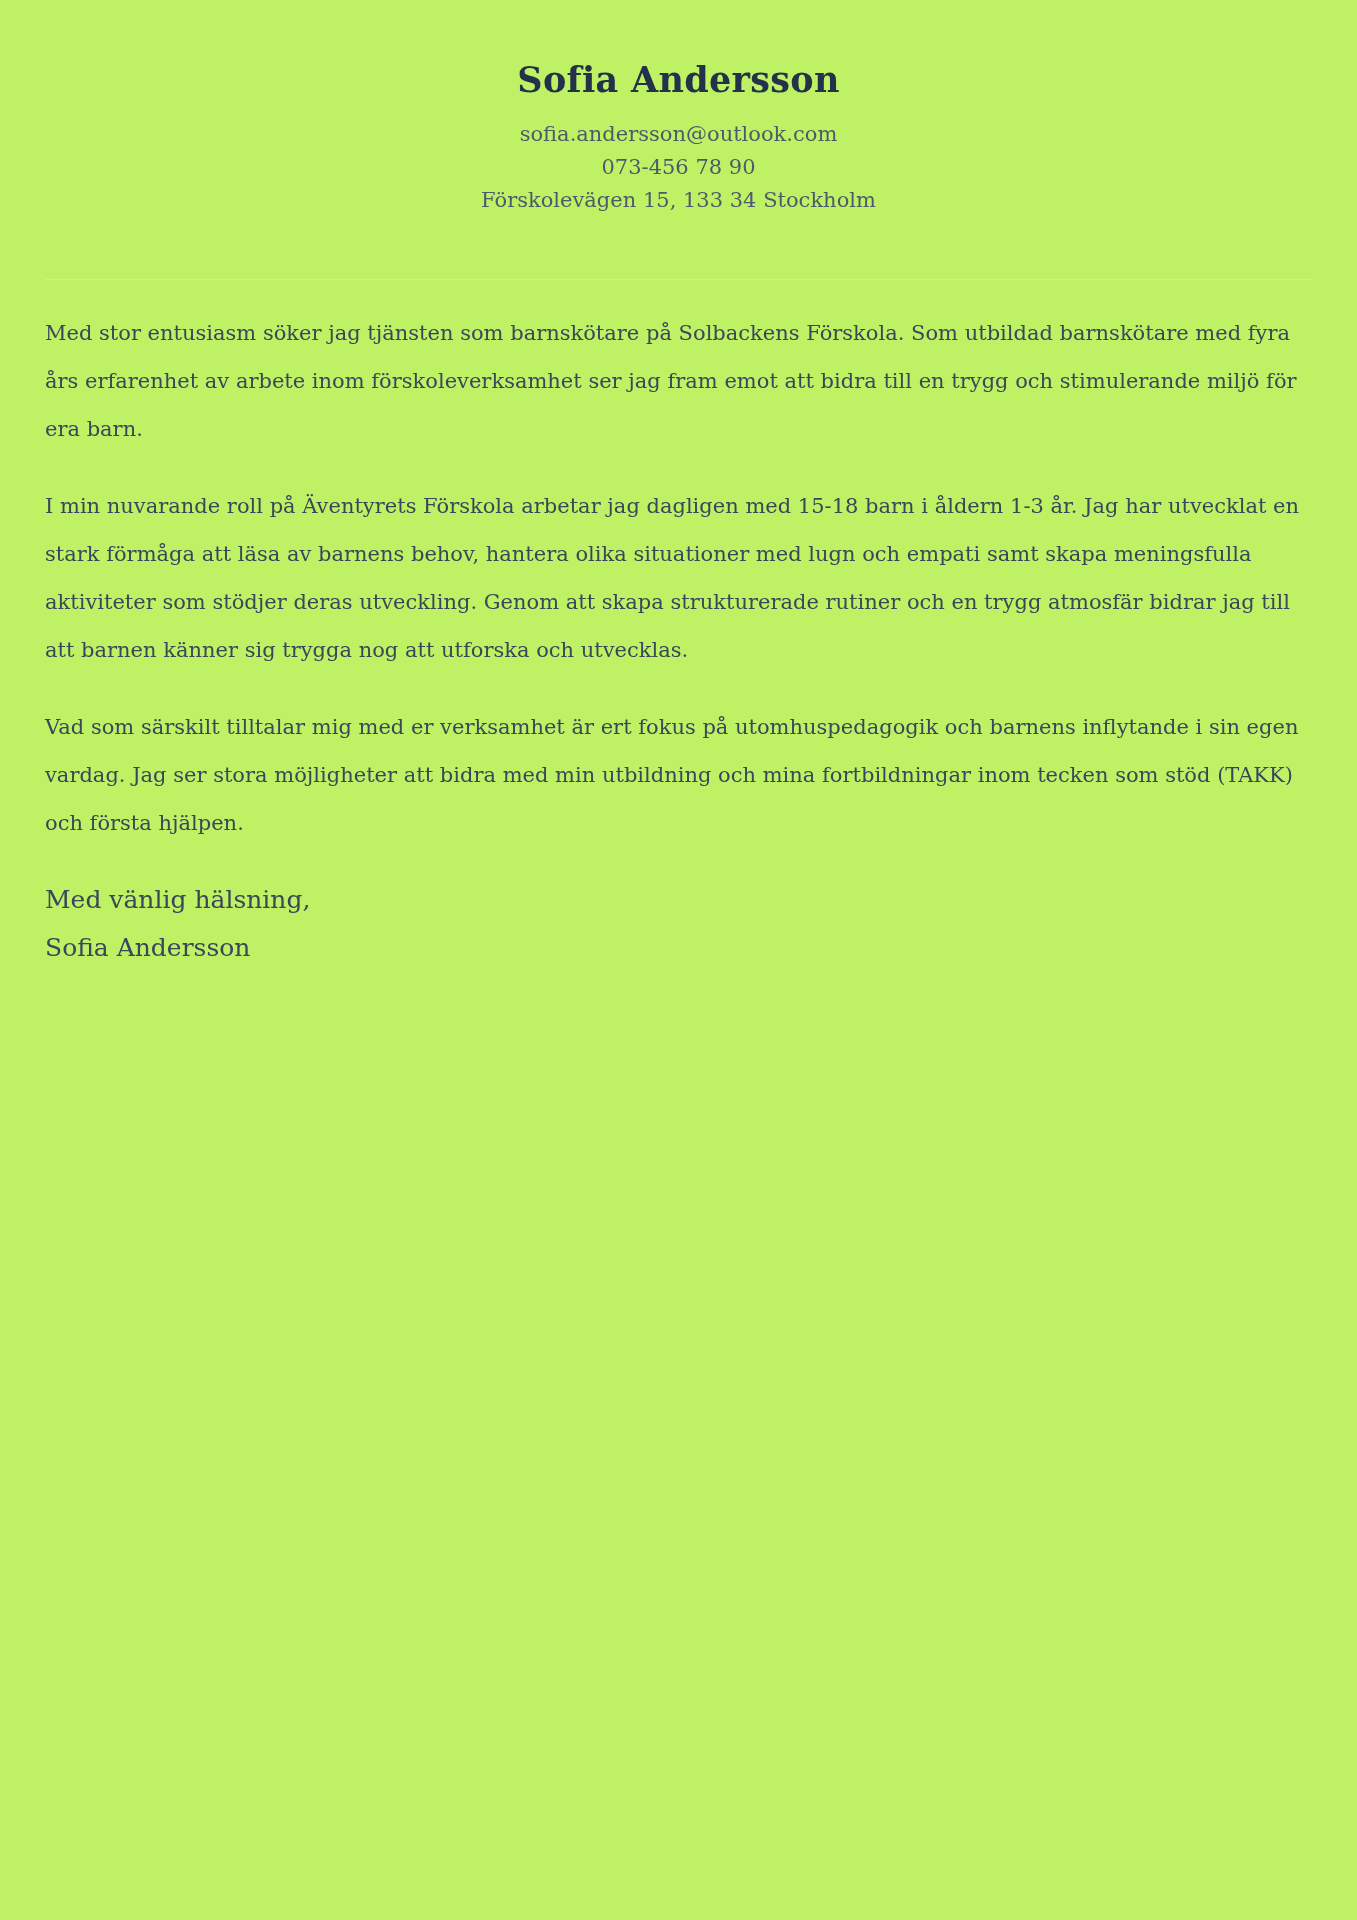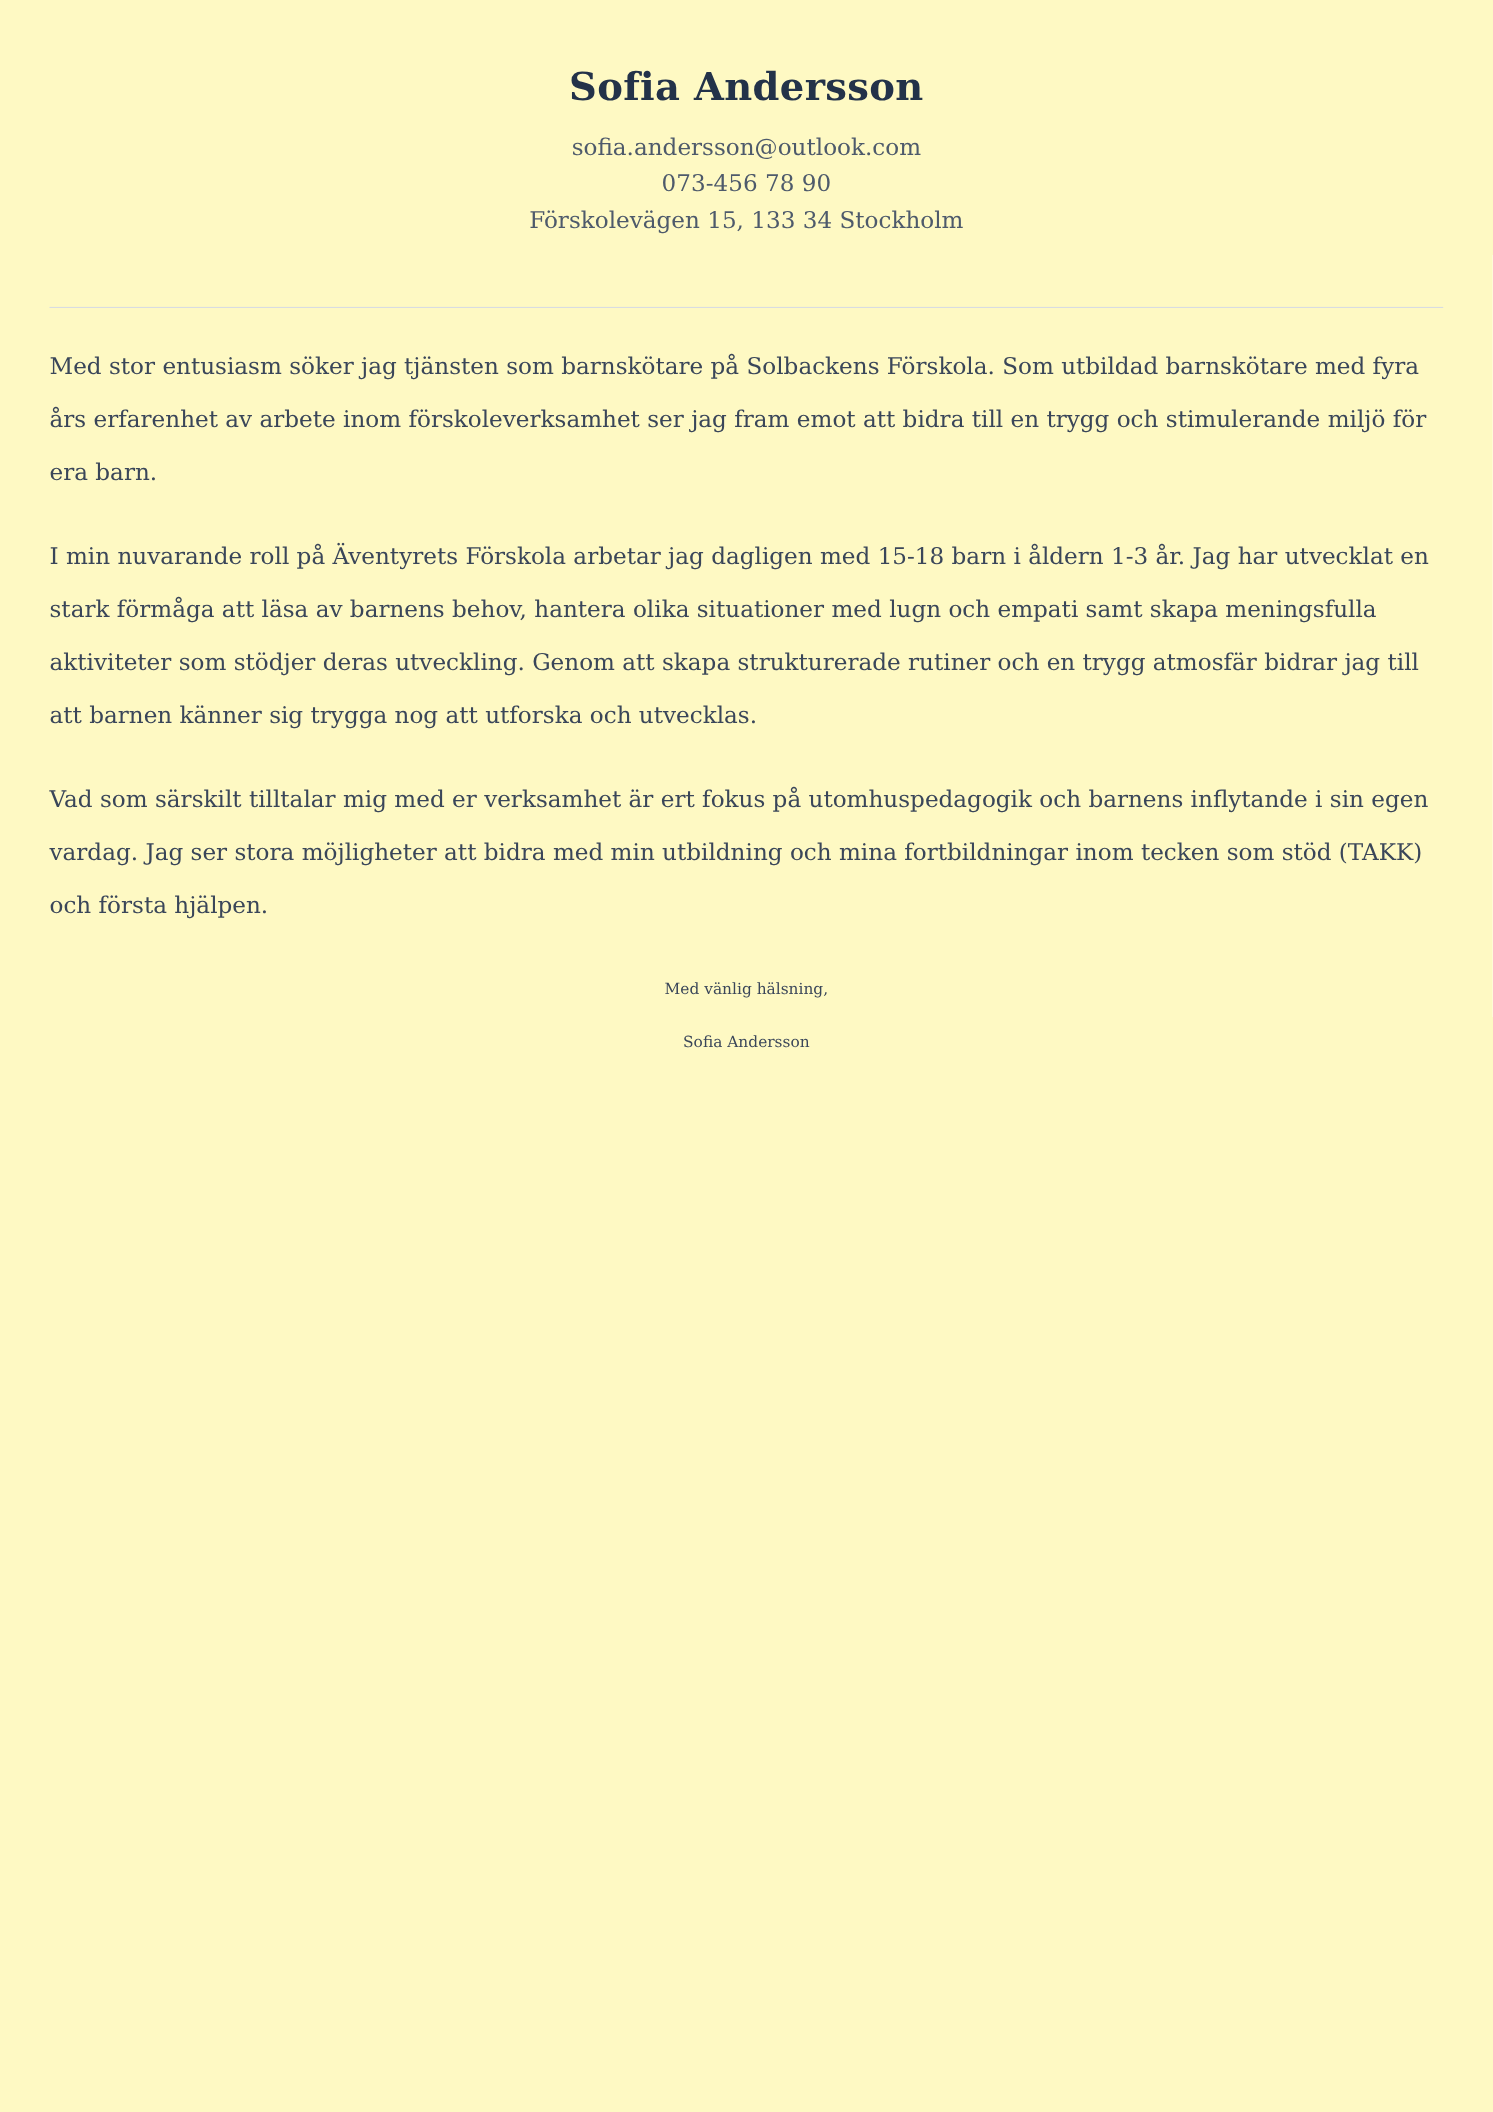--- a/index.html
+++ b/index.html
@@ -6,21 +6,21 @@
   * { box-sizing: border-box; }
   html, body {
     margin: 0;
     padding: 0;
     background: #ffffff;
   }
   .page {
     width: 1357px;
     min-height: 1920px;
     margin: 0 auto;
-    background: #fef9c3;
+    background: #bef264;
     padding: 58px 45px 60px;
     font-family: "DejaVu Serif", "Liberation Serif", serif;
   }
   
   .letter-header {
     text-align: center;
   }
   .applicant-name {
     margin: 0 0 16px 0;
     font-size: 35px;
@@ -51,24 +51,23 @@
   }
   .letter-paragraph {
     margin: 29px 0 0 0;
     font-size: 21px;
     line-height: 48px;
     color: #3a4659;
     max-width: 1270px;
   }
   .letter-closing {
     margin: 29px 0 0 0;
-    font-size: 14px;
+    font-size: 25px;
     line-height: 48px;
     color: #3a4659;
-    text-align: center;
   }
 </style>
 </head>
 <body>
 
 <div class="page">
 
   <header class="letter-header">
     <h1 class="applicant-name">Sofia Andersson</h1>
     <div class="contact-line">sofia.andersson@outlook.com</div>

